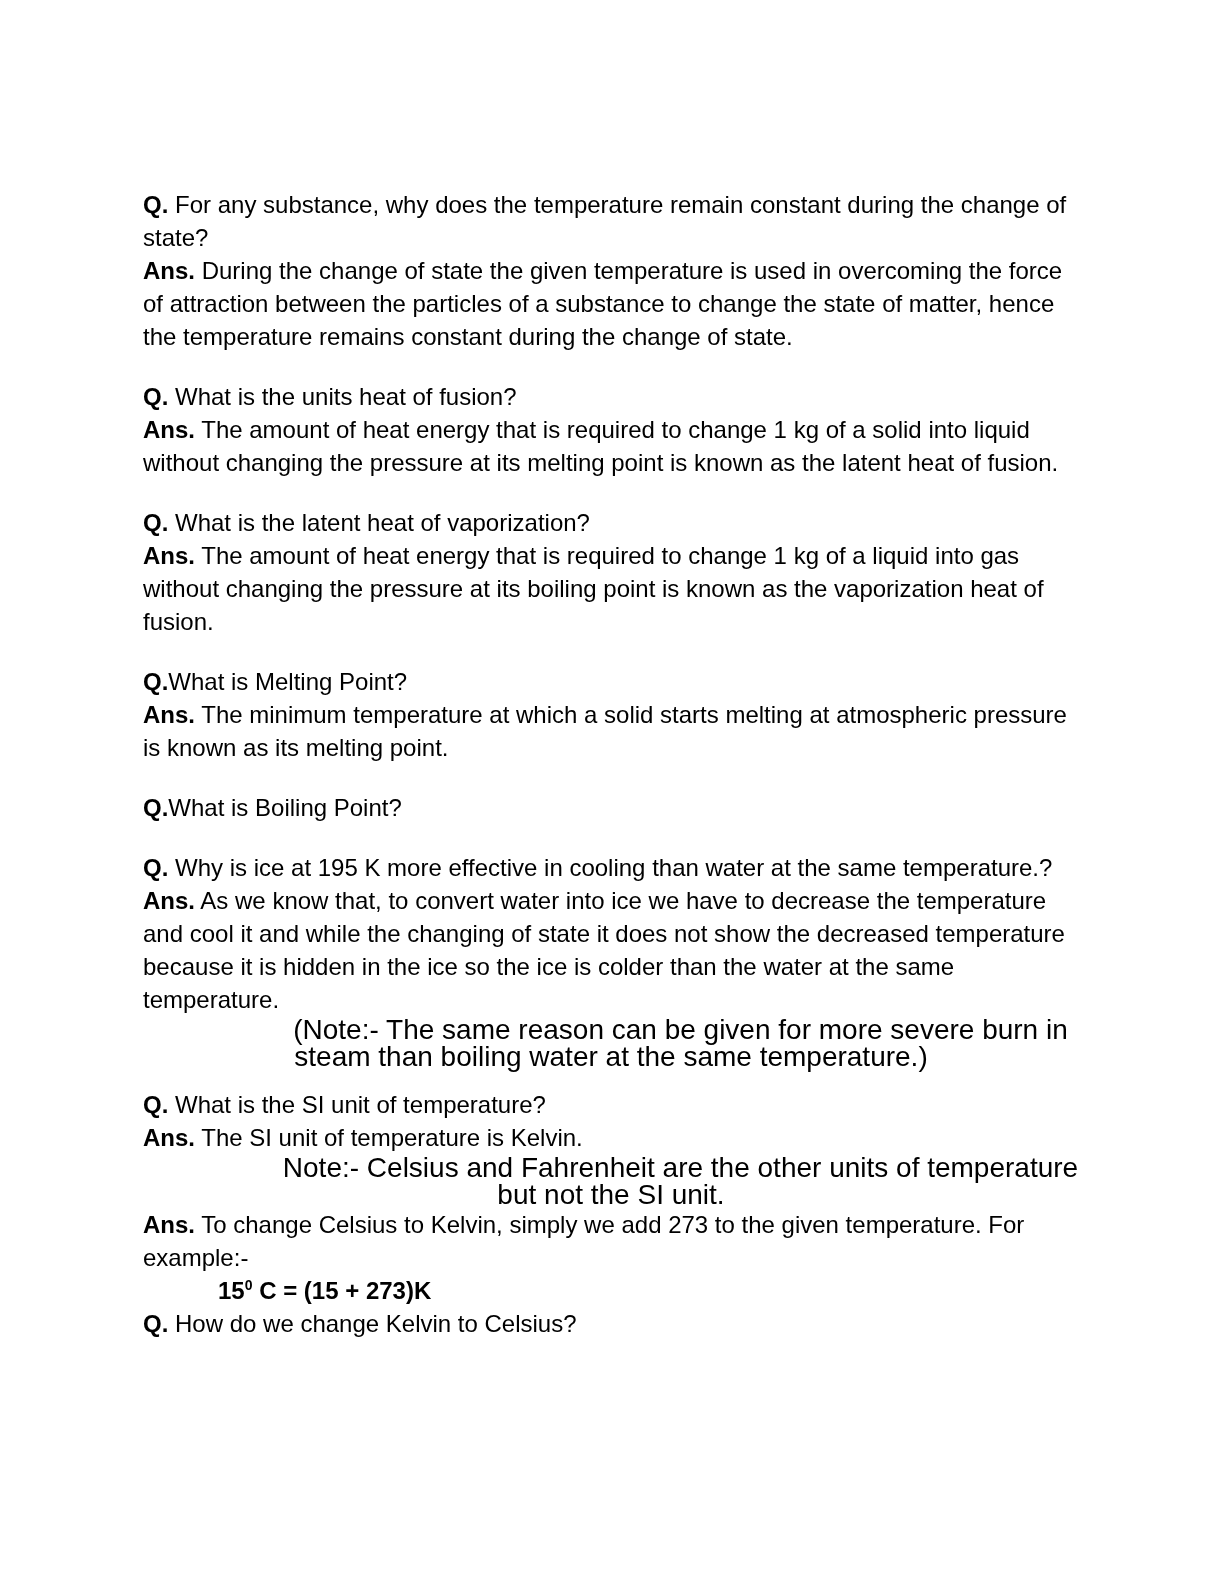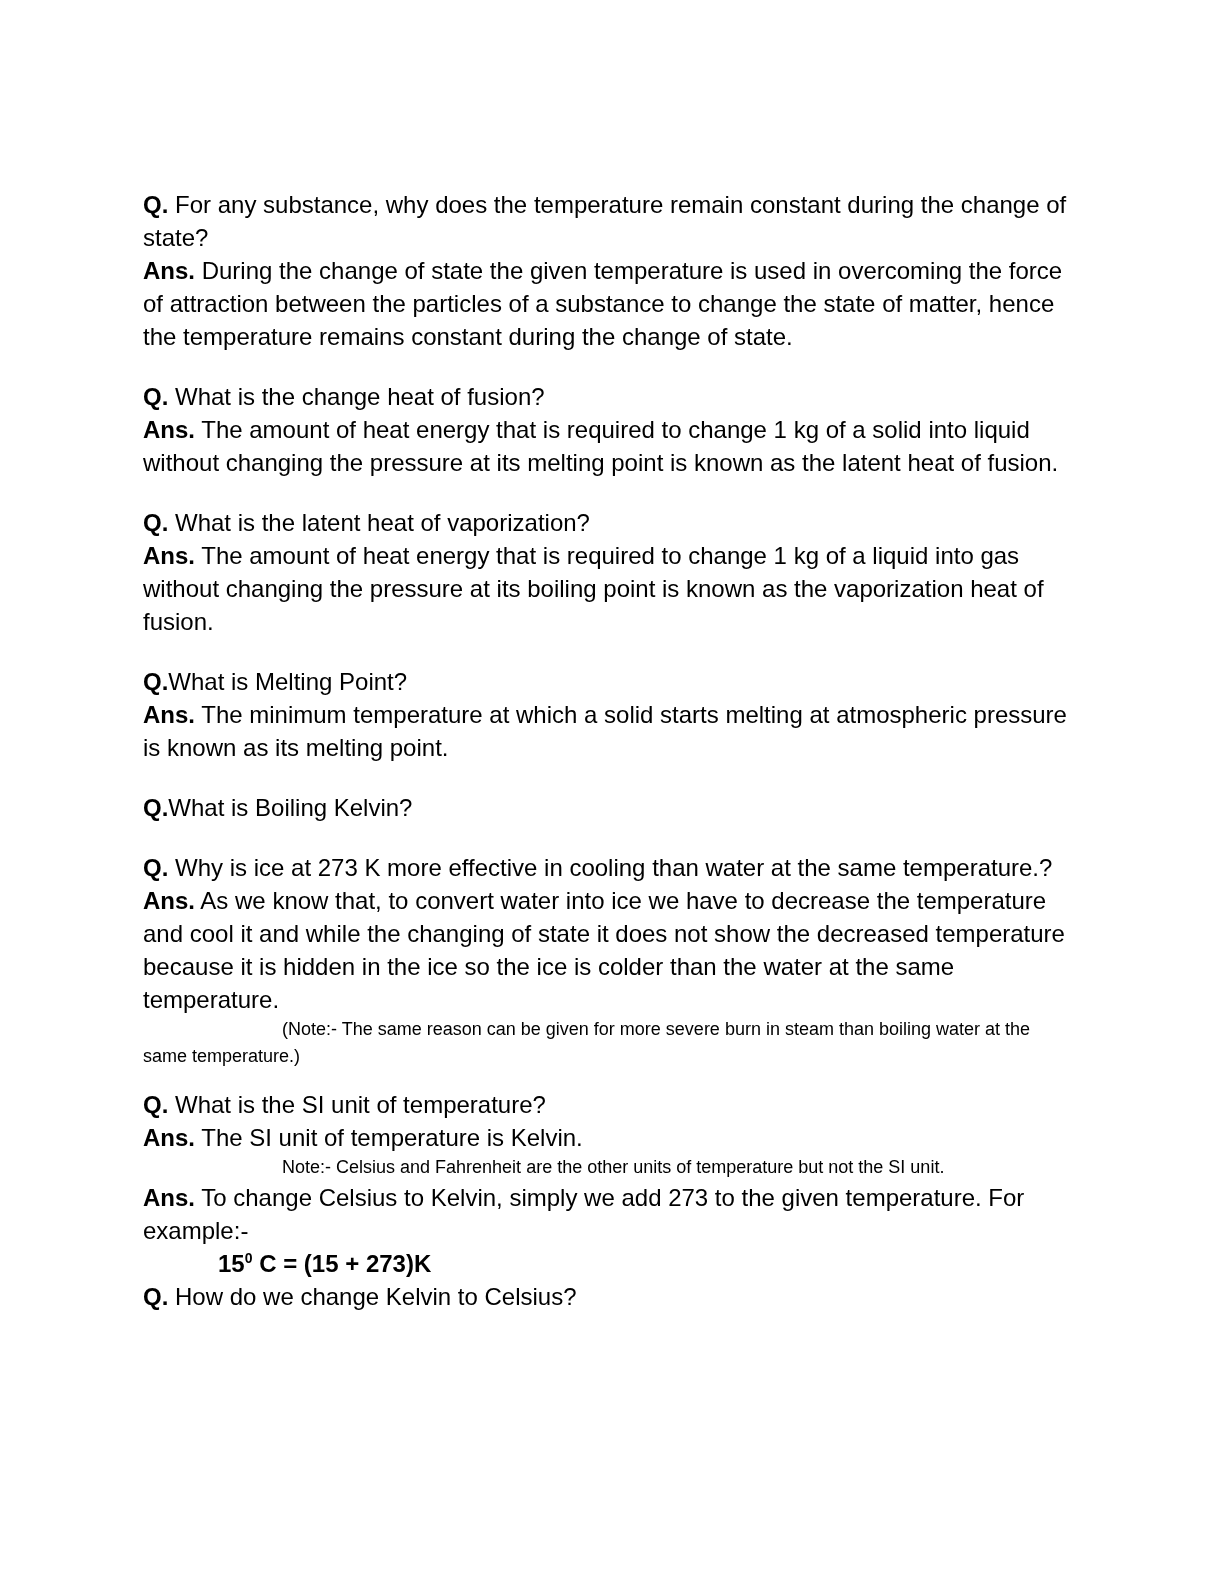--- a/index.html
+++ b/index.html
@@ -15,23 +15,24 @@
     font-size: 24px;
     line-height: 33px;
     overflow: hidden;
     margin-top: 48px;
   }
   p { margin: 0; }
   .gap { margin-top: 27px; }
   .q-label { font-weight: bold; }
   .ans-label { font-weight: bold; }
   .note {
-    font-size: 18px;
+    font-size: 28px;
     line-height: 27px;
     text-indent: 139px;
+    text-align: center;
   }
   .after-note { margin-top: 18px; }
   .formula-1 { padding-left: 75px; font-weight: bold; }
   .formula-2 { padding-left: 139px; }
   sup.exp {
     font-size: 14px;
     line-height: 0;
     vertical-align: super;
   }
 </style>
@@ -39,40 +40,40 @@
 <body>
 
 <div class="page">
 
   <div>
     <p><strong class="q-label">Q.</strong><span> For any substance, why does the temperature remain constant during the change of state?</span></p>
     <p><strong class="ans-label">Ans.</strong><span> During the change of state the given temperature is used in overcoming the force of attraction between the particles of a substance to change the state of matter, hence the temperature remains constant during the change of state.</span></p>
   </div>
 
   <div class="gap">
-    <p><strong class="q-label">Q.</strong><span> What is the change heat of fusion?</span></p>
+    <p><strong class="q-label">Q.</strong><span> What is the units heat of fusion?</span></p>
     <p><strong class="ans-label">Ans.</strong><span> The amount of heat energy that is required to change 1 kg of a solid into liquid without changing the pressure at its melting point is known as the latent heat of fusion.</span></p>
   </div>
 
   <div class="gap">
     <p><strong class="q-label">Q.</strong><span> What is the latent heat of vaporization?</span></p>
     <p><strong class="ans-label">Ans.</strong><span> The amount of heat energy that is required to change 1 kg of a liquid into gas without changing the pressure at its boiling point is known as the vaporization heat of fusion.</span></p>
   </div>
 
   <div class="gap">
     <p><strong class="q-label">Q.</strong><span>What is Melting Point?</span></p>
     <p><strong class="ans-label">Ans.</strong><span> The minimum temperature at which a solid starts melting at atmospheric pressure is known as its melting point.</span></p>
   </div>
 
   <div class="gap">
-    <p><strong class="q-label">Q.</strong><span>What is Boiling Kelvin?</span></p>
+    <p><strong class="q-label">Q.</strong><span>What is Boiling Point?</span></p>
   </div>
 
   <div class="gap">
-    <p><strong class="q-label">Q.</strong><span> Why is ice at 273 K more effective in cooling than water at the same temperature.?</span></p>
+    <p><strong class="q-label">Q.</strong><span> Why is ice at 195 K more effective in cooling than water at the same temperature.?</span></p>
     <p><strong class="ans-label">Ans.</strong><span> As we know that, to convert water into ice we have to decrease the temperature and cool it and while the changing of state it does not show the decreased temperature because it is hidden in the ice so the ice is colder than the water at the same temperature.</span></p>
     <p class="note">(Note:- The same reason can be given for more severe burn in steam than boiling water at the same temperature.)</p>
   </div>
 
   <div class="after-note">
     <p><strong class="q-label">Q.</strong><span> What is the SI unit of temperature?</span></p>
     <p><strong class="ans-label">Ans.</strong><span> The SI unit of temperature is Kelvin.</span></p>
     <p class="note">Note:- Celsius and Fahrenheit are the other units of temperature but not the SI unit.</p>
   </div>
 

